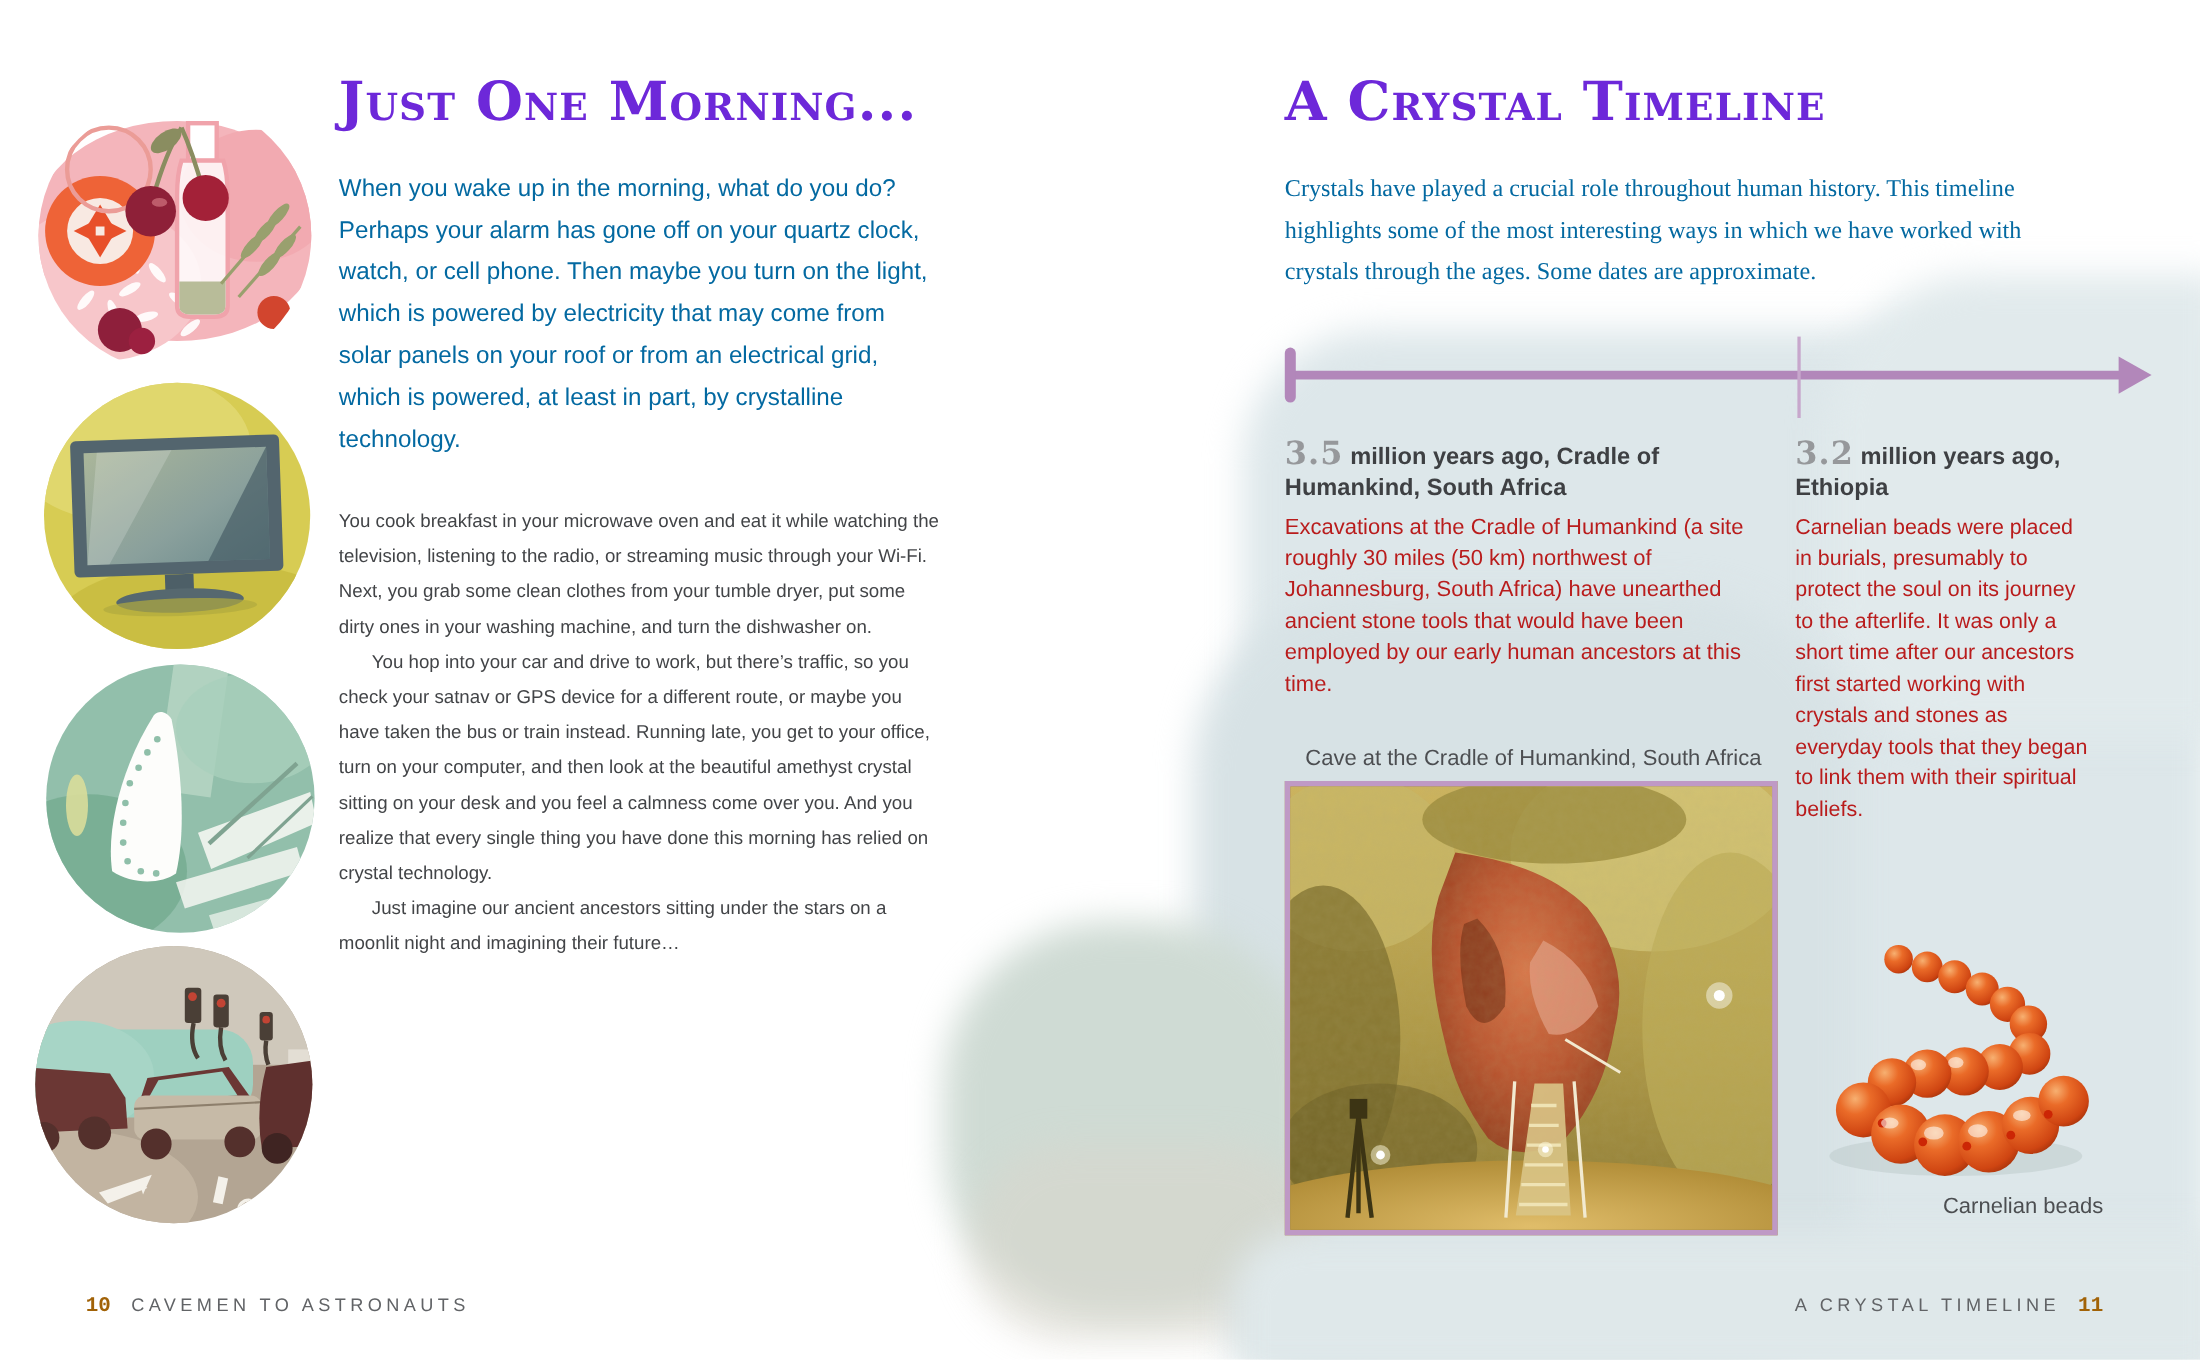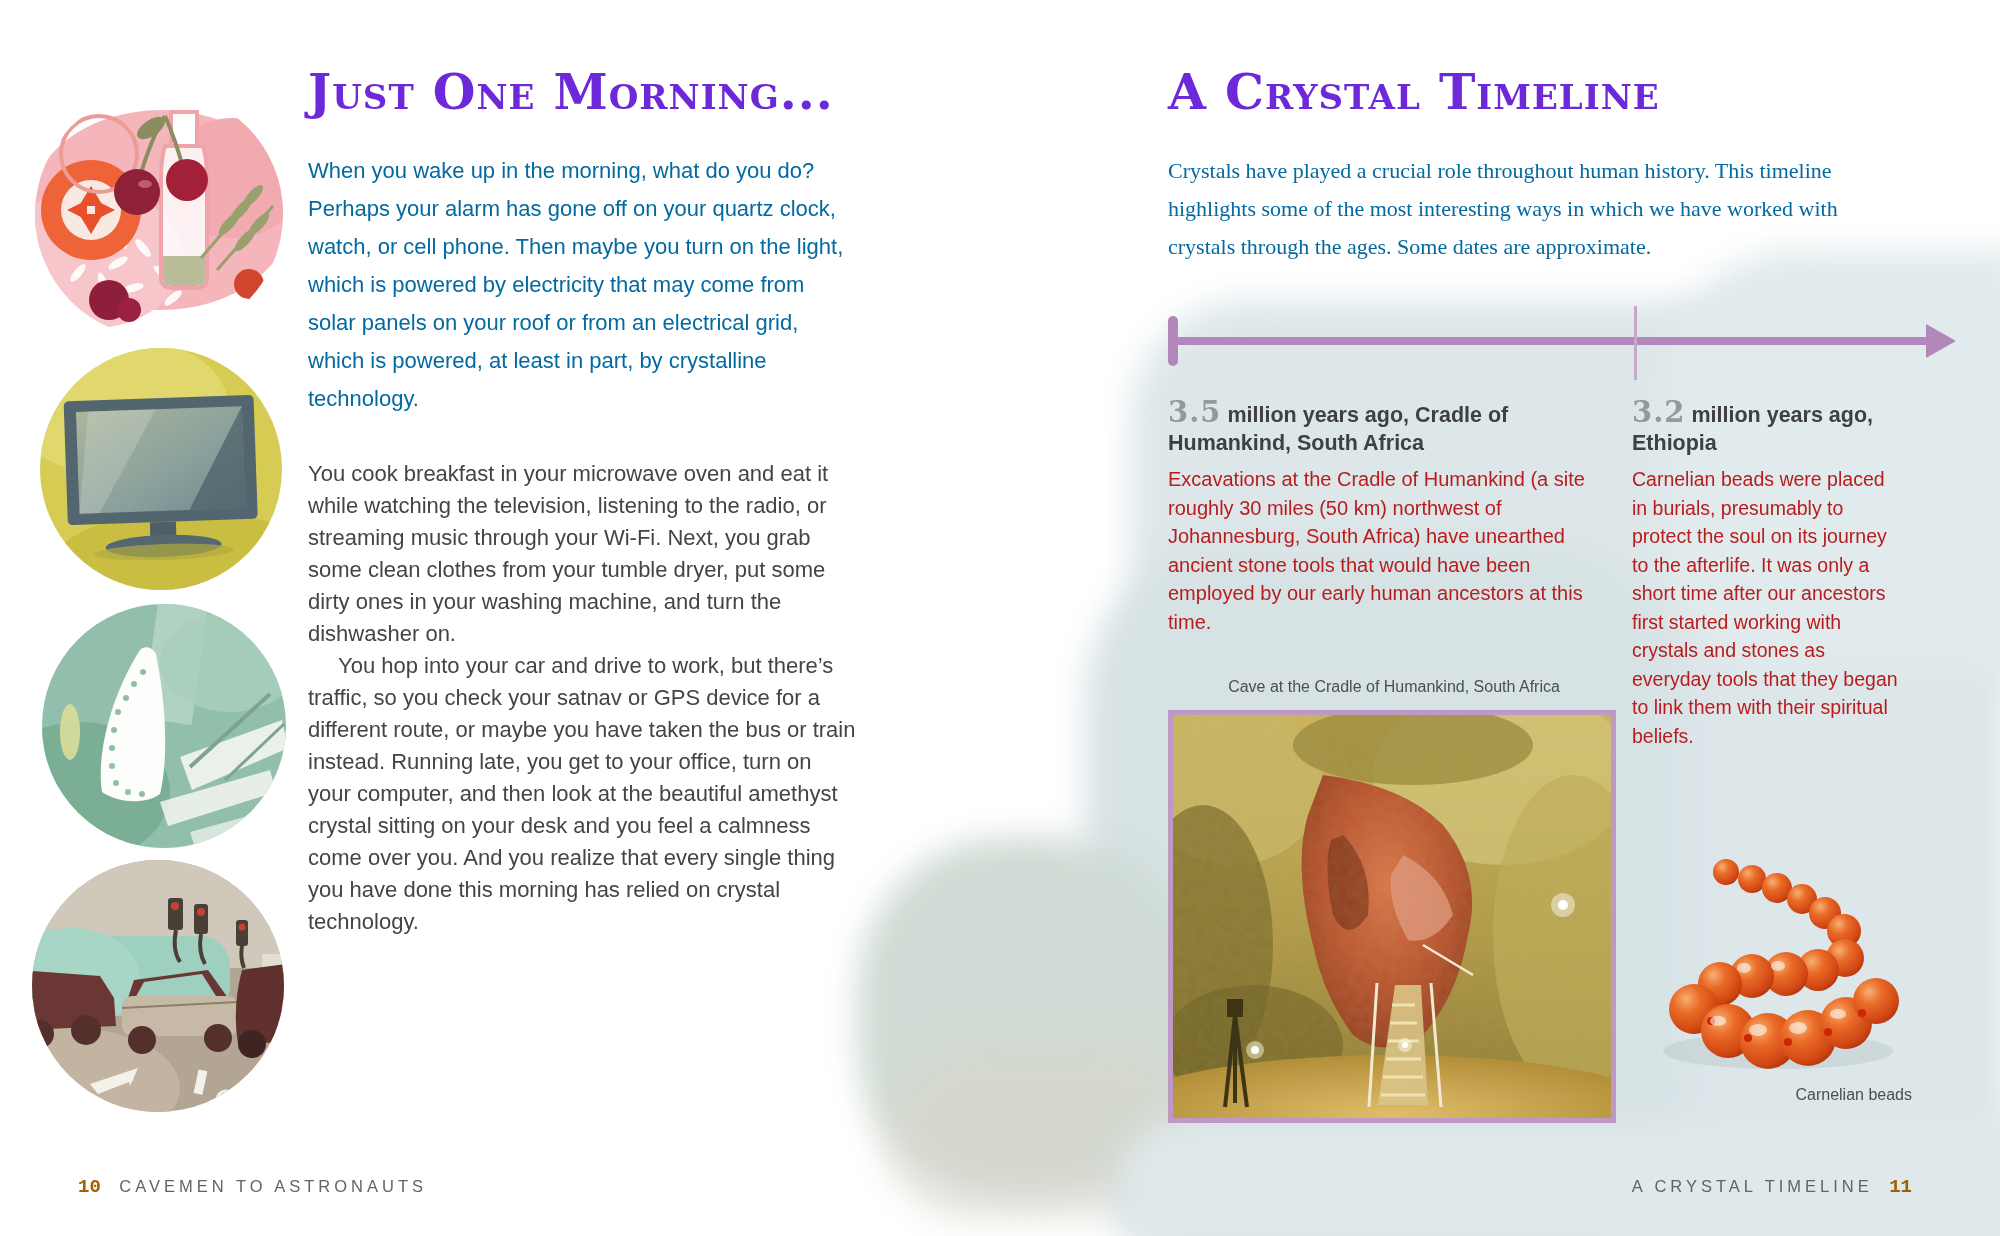--- a/index.html
+++ b/index.html
@@ -22,36 +22,36 @@
 
   
   .chapter-title{
     font-family:"DejaVu Serif","Liberation Serif",serif;
     font-weight:bold;font-variant-caps:small-caps;
     font-size:49px;color:#6d28d9;letter-spacing:1px;line-height:1;
   }
 
   
   .lead{font-size:22px;line-height:38px;color:#0369a1;}
-  .body-left{font-size:22px;line-height:32px;color:#424447;}
+  .body-left{font-size:17px;line-height:32px;color:#424447;}
   .body-left p{margin:0;}
   .body-left p.indent{text-indent:30px;}
   .entry-body{font-size:20px;line-height:28.5px;color:#b91c1c;}
 
   
   .tl-line{position:absolute;left:1172px;top:337px;width:758px;height:8px;background:#b287ba;border-radius:4px;}
   .tl-startcap{position:absolute;left:1168px;top:316px;width:10px;height:50px;background:#b287ba;border-radius:5px;}
   .tl-arrowhead{position:absolute;left:1926px;top:324px;width:0;height:0;
     border-left:30px solid #b287ba;border-top:17px solid transparent;border-bottom:17px solid transparent;}
   .tl-divider{position:absolute;left:1634px;top:306px;width:3px;height:74px;background:#c7a7cc;}
 
   
   .entry-head{font-size:21.5px;line-height:28px;font-weight:bold;color:#3e4043;}
   .entry-num{font-size:29px;font-weight:bold;color:#96989b;font-family:"DejaVu Serif",serif;letter-spacing:1px;}
-  .caption{font-size:16px;color:#4c4e51;}
+  .caption{font-size:20px;color:#4c4e51;}
 
   
   .photo-frame{border:5px solid #bf99c5;box-sizing:border-box;background:#a98c3f;}
 
   
   .folio{font-size:19px;font-weight:bold;color:#a16207;font-family:Liberation Mono, monospace;}
   .running-head{font-size:16.5px;letter-spacing:4px;color:#616366;}
 </style>
 </head>
 <body>
@@ -257,20 +257,21 @@
   </g>
 </svg>
 
 <div class="abs chapter-title" style="left:308px;top:68px;">Just One Morning...</div>
 
 <div class="abs lead" style="left:308px;top:152px;width:545px;">When you wake up in the morning, what do you do? Perhaps your alarm has gone off on your quartz clock, watch, or cell phone. Then maybe you turn on the light, which is powered by electricity that may come from solar panels on your roof or from an electrical grid, which is powered, at least in part, by crystalline technology.</div>
 
 <div class="abs body-left" style="left:308px;top:458px;width:550px;">
   <p>You cook breakfast in your microwave oven and eat it while watching the television, listening to the radio, or streaming music through your Wi-Fi. Next, you grab some clean clothes from your tumble dryer, put some dirty ones in your washing machine, and turn the dishwasher on.</p>
   <p class="indent">You hop into your car and drive to work, but there’s traffic, so you check your satnav or GPS device for a different route, or maybe you have taken the bus or train instead. Running late, you get to your office, turn on your computer, and then look at the beautiful amethyst crystal sitting on your desk and you feel a calmness come over you. And you realize that every single thing you have done this morning has relied on crystal technology.</p>
+  <p class="indent">Just imagine our ancient ancestors sitting under the stars on a moonlit night and imagining their future…</p>
 </div>
 
 <div class="abs" style="left:78px;top:1176px;">
   <span class="folio">10</span>
   <span class="running-head" style="margin-left:14px;">CAVEMEN TO ASTRONAUTS</span>
 </div>
 
 <div class="abs chapter-title" style="left:1168px;top:68px;">A Crystal Timeline</div>
 
 <div class="abs lead" style="left:1168px;top:152px;width:700px;font-family:Liberation Serif, serif;">Crystals have played a crucial role throughout human history. This timeline highlights some of the most interesting ways in which we have worked with crystals through the ages. Some dates are approximate.</div>

